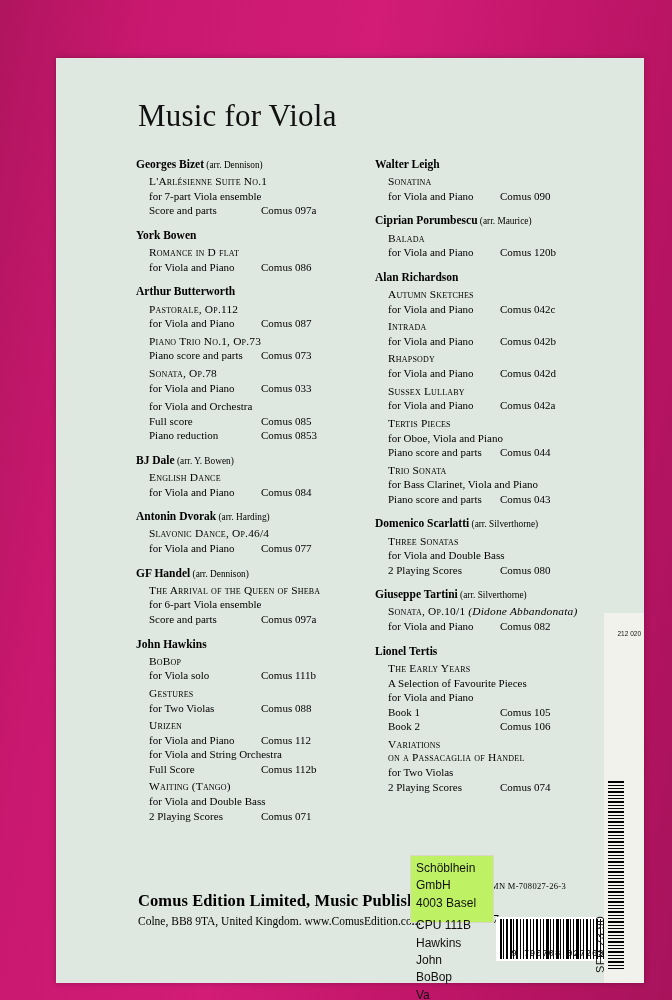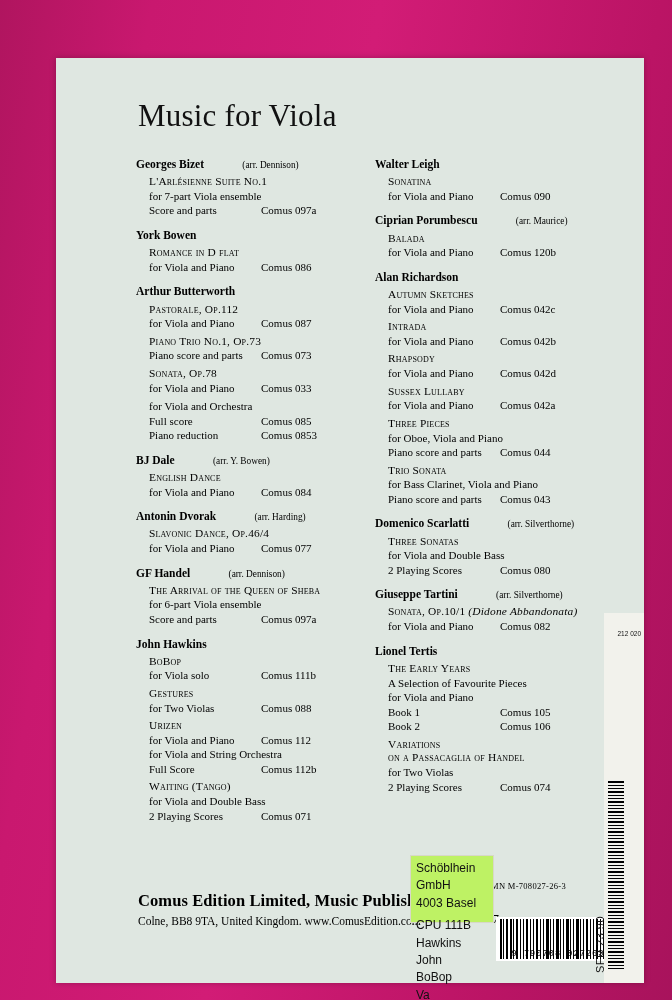--- a/index.html
+++ b/index.html
@@ -54,21 +54,20 @@
     font-size: 11.5px;
     color: #000;
     margin-top: 11px;
     margin-bottom: 1px;
     line-height: 1.15;
   }
   .composer:first-child { margin-top: 0; }
   .composer .arr {
     font-weight: normal;
     font-size: 9.3px;
-    padding-left: 36px;
   }
   .work {
     margin-left: 13px;
     margin-top: 4px;
   }
   .work-title {
     font-size: 11.4px;
     color: #000;
     line-height: 1.2;
     font-variant: small-caps;
@@ -396,21 +395,21 @@
           </div>
         </div>
         <div class="work">
           <div class="work-title"><span>Sussex Lullaby</span></div>
           <div class="line">
             <span class="desc">for Viola and Piano</span>
             <span class="code">Comus 042a</span>
           </div>
         </div>
         <div class="work">
-          <div class="work-title"><span>Three Pieces</span></div>
+          <div class="work-title"><span>Tertis Pieces</span></div>
           <div class="line single">
             <span class="desc">for Oboe, Viola and Piano</span>
           </div>
           <div class="line">
             <span class="desc">Piano score and parts</span>
             <span class="code">Comus 044</span>
           </div>
         </div>
         <div class="work">
           <div class="work-title"><span>Trio Sonata</span></div>

